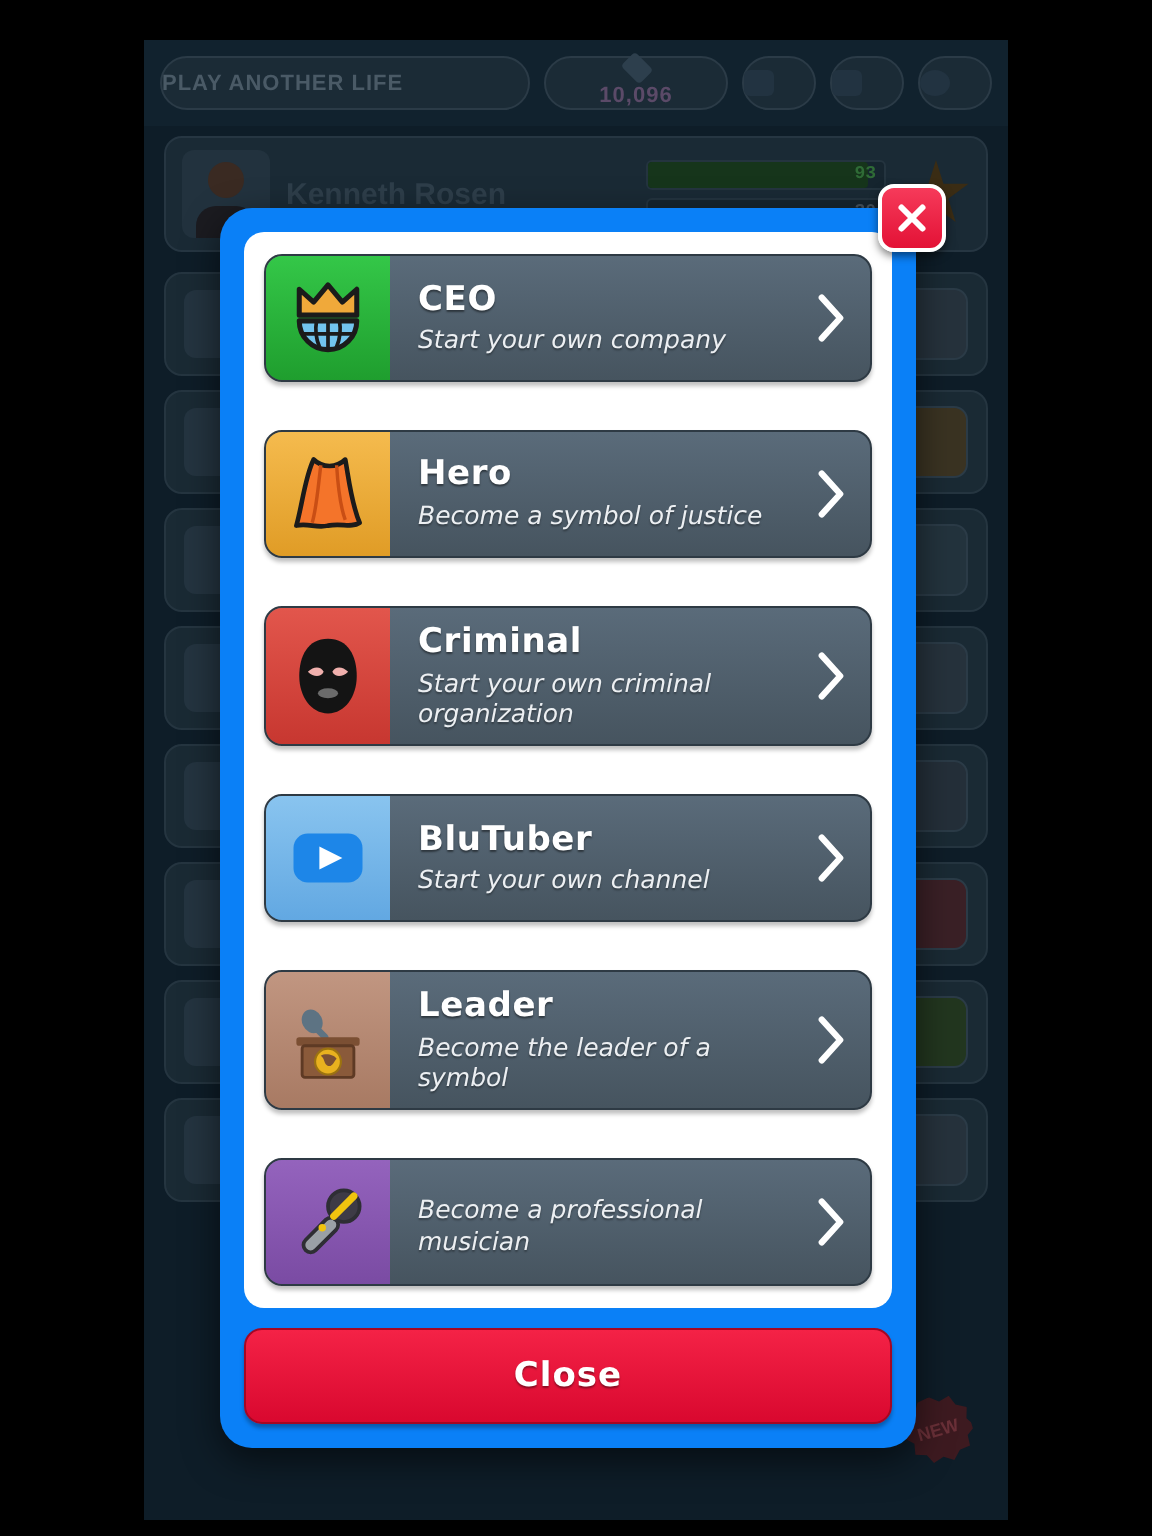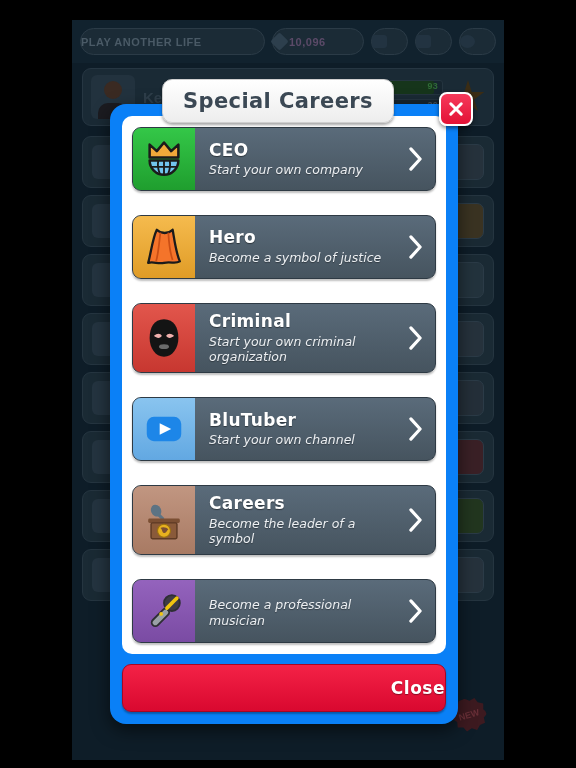--- a/index.html
+++ b/index.html
@@ -33,21 +33,21 @@
   }
   .bg-pill {
     height: 27px; border-radius: 14px;
     background: #1b2b36; border: 1px solid #2b3b47;
     display: flex; align-items: center; justify-content: flex-start;
     color: #4a5a66; font-size: 11px; font-weight: bold;
     letter-spacing: .5px;
     font-family: "Liberation Sans", sans-serif;
   }
   .bg-pill.play { flex: 1 1 auto; }
-  .bg-pill.gem { width: 92px; gap: 3px; color: #5b4a68; }
+  .bg-pill.gem { width: 92px; gap: 3px; color: #5b4a68; flex-direction: column; }
   .bg-pill.sq { width: 37px; }
   .gem-dia {
     width: 13px; height: 13px; background: #2d3f4d;
     transform: rotate(45deg); border-radius: 2px;
   }
   .bg-icn { width: 15px; height: 13px; background: #223341; border-radius: 3px; }
   .bg-icn.gear { border-radius: 50%; }
 
   .bg-charcard {
     position: absolute; left: 10px; top: 48px;
@@ -224,21 +224,21 @@
     width: 15px; height: 24px;
   }
 
   .close-btn {
     flex: 0 0 auto;
     height: 48px;
     margin-top: 10px;
     background: linear-gradient(#f42246,#d9082f);
     border: 1px solid #a50723;
     border-radius: 9px;
-    display: flex; align-items: center; justify-content: flex-end;
+    display: flex; align-items: center; justify-content: center;
     cursor: pointer;
     box-shadow: 0 2px 2px rgba(0,0,0,.3);
   }
   .close-btn span {
     color: #ffffff; font-size: 17px; font-weight: bold;
     letter-spacing: .5px;
     text-shadow: 0 1px 1px rgba(0,0,0,.4);
     font-family: "DejaVu Sans", sans-serif;
   }
 </style>
@@ -432,21 +432,21 @@
           <svg viewBox="0 0 64 64">
             <path d="M22 22 L30 30" stroke="#5d7383" stroke-width="4.5" stroke-linecap="round"></path>
             <ellipse cx="21" cy="19" rx="7" ry="8.5" fill="#5d7383" transform="rotate(-25 21 19)"></ellipse>
             <rect x="10" y="30" width="44" height="6" rx="2" fill="#7b4f33"></rect>
             <rect x="14" y="36" width="36" height="22" rx="2" fill="#8a5a3a" stroke="#5e3a24" stroke-width="2"></rect>
             <circle cx="32" cy="47" r="9" fill="#e8b11f" stroke="#9c7310" stroke-width="1.5"></circle>
             <path d="M27 43 C30 45 29 49 32 50 C35 51 36 47 38 45 C36 42 30 41 27 43 Z" fill="#7b4f33"></path>
           </svg>
         </div>
         <div class="txt">
-          <div class="nm">Careers</div>
+          <div class="nm">Leader</div>
           <div class="ds">Become the leader of a symbol</div>
         </div>
         <svg class="chev" viewBox="0 0 16 26">
             <path d="M3 2 L13 13 L3 24" stroke="#ffffff" stroke-width="3.4" fill="none" stroke-linecap="round" stroke-linejoin="round"></path>
           </svg>
       </div>
 
       <div class="career">
         <div class="tile" style="background:linear-gradient(#9463bd,#7a4ba3)">
           <svg viewBox="0 0 64 64">
@@ -464,23 +464,20 @@
           </svg>
       </div>
 
     </div>
 
     <div class="close-btn">
       <span>Close</span>
     </div>
   </div>
 
-  <div class="title-pill">
-    <span>Special Careers</span>
-  </div>
 
   <div class="close-x">
     <svg viewBox="0 0 24 24">
       <path d="M5 5 L19 19 M19 5 L5 19" stroke="#ffffff" stroke-width="4" stroke-linecap="round"></path>
     </svg>
   </div>
 
 </div>
 
 </body></html>

